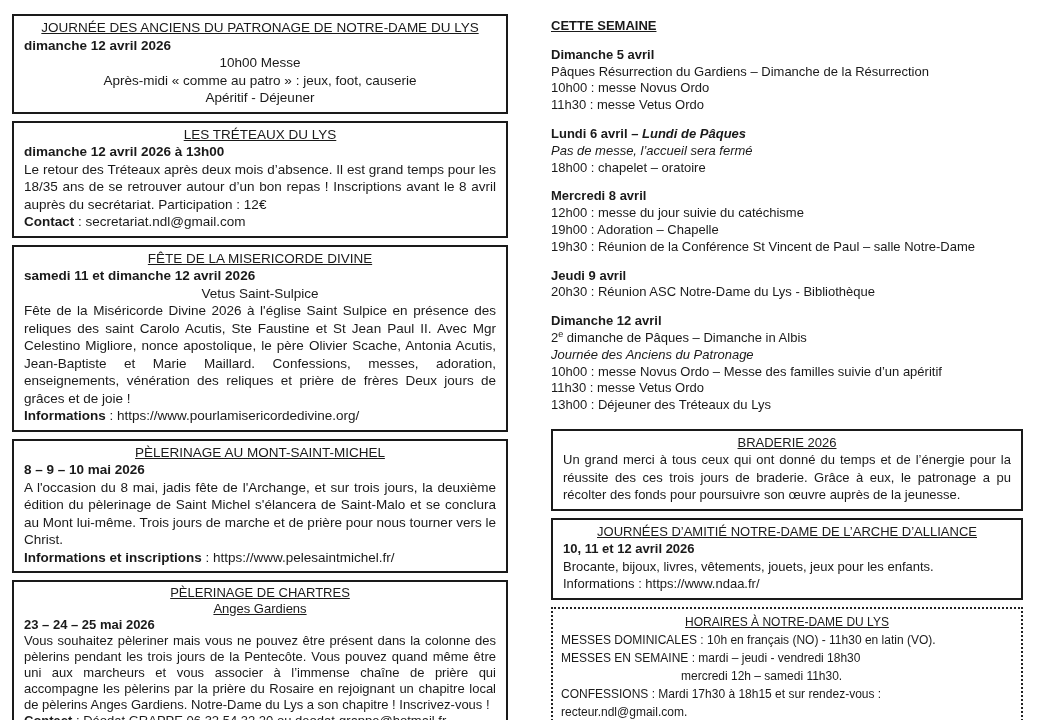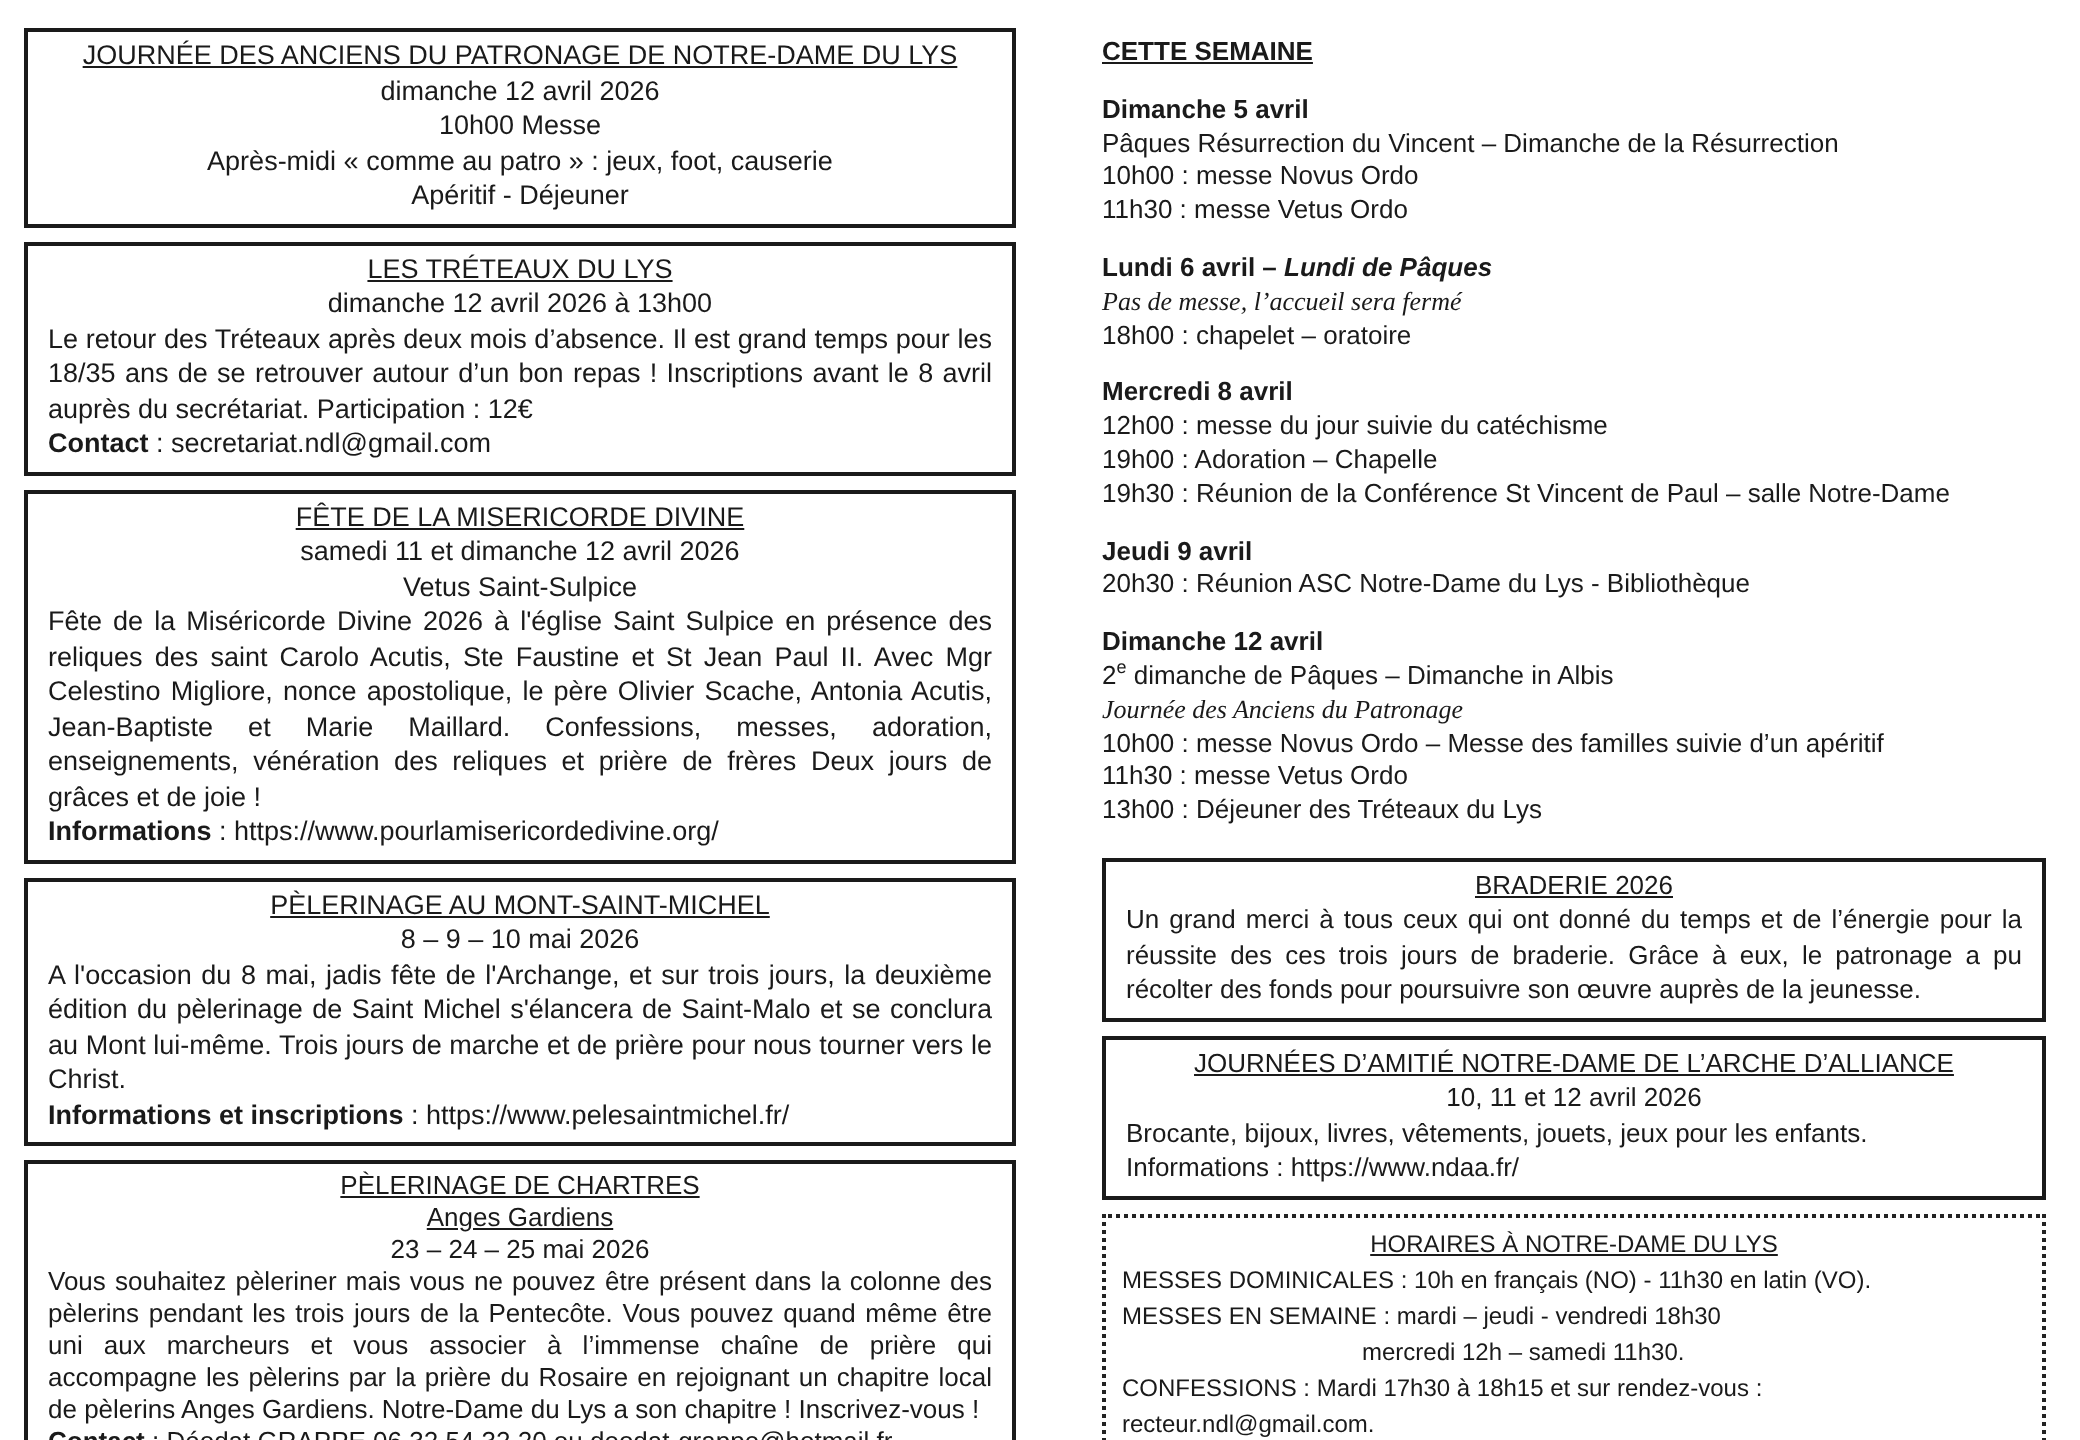--- a/index.html
+++ b/index.html
@@ -14,34 +14,34 @@
 
   .box {
     box-sizing:border-box;
     border:2px solid #1a1a1a;
     padding:3px 10px 5px 10px;
     margin-bottom:7px;
     font-size:13.5px;
     line-height:17.5px;
   }
   .box .title   { text-align:center; font-weight:normal; text-decoration:underline; }
-  .box .date    { text-align:center; font-weight:normal; }
+  .box .date    { font-weight:bold; }
   .box .center  { text-align:center; }
   .box .body    { text-align:justify; }
   .box .plain   { text-align:left; }
   b.lead        { font-weight:bold; }
 
   .box-chartres { font-size:13px; line-height:16px; }
 
   
   .schedule { font-size:13px; line-height:16.8px; margin-bottom:15px; }
   .schedule .heading { font-weight:bold; text-decoration:underline; }
   .ln       { white-space:nowrap; }
   .ln.b     { font-weight:bold;margin-top:12px; }
-  .ln.i     { font-style:italic;font-family:Liberation Serif, serif; }
+  .ln.i     { font-style:italic; }
   .ln .it   { font-style:italic; }
   .ln sup   { font-size:9px; line-height:0; }
 
   .box-right { font-size:13px; line-height:17.5px; }
 
   .box-horaires {
     border:2px dotted #222;
     font-size:12px;
     line-height:18px;
     padding:4px 8px 6px 8px;
@@ -93,21 +93,21 @@
       <div class="plain"><b class="lead">Contact</b><span> : Déodat GRAPPE 06 32 54 32 20 ou deodat-grappe@hotmail.fr</span></div>
     </div>
 
   </div>
 
   <div class="col-right">
 
     <div class="schedule">
       <div class="heading">CETTE SEMAINE</div>
       <div class="ln b">Dimanche 5 avril</div>
-      <div class="ln">Pâques Résurrection du Vincent – Dimanche de la Résurrection</div>
+      <div class="ln">Pâques Résurrection du Gardiens – Dimanche de la Résurrection</div>
       <div class="ln">10h00 : messe Novus Ordo</div>
       <div class="ln">11h30 : messe Vetus Ordo</div>
       <div class="ln b"><span>Lundi 6 avril – </span><span class="it">Lundi de Pâques</span></div>
       <div class="ln i">Pas de messe, l’accueil sera fermé</div>
       <div class="ln">18h00 : chapelet – oratoire</div>
       <div class="ln b">Mercredi 8 avril</div>
       <div class="ln">12h00 : messe du jour suivie du catéchisme</div>
       <div class="ln">19h00 : Adoration – Chapelle</div>
       <div class="ln">19h30 : Réunion de la Conférence St Vincent de Paul – salle Notre-Dame</div>
       <div class="ln b">Jeudi 9 avril</div>

